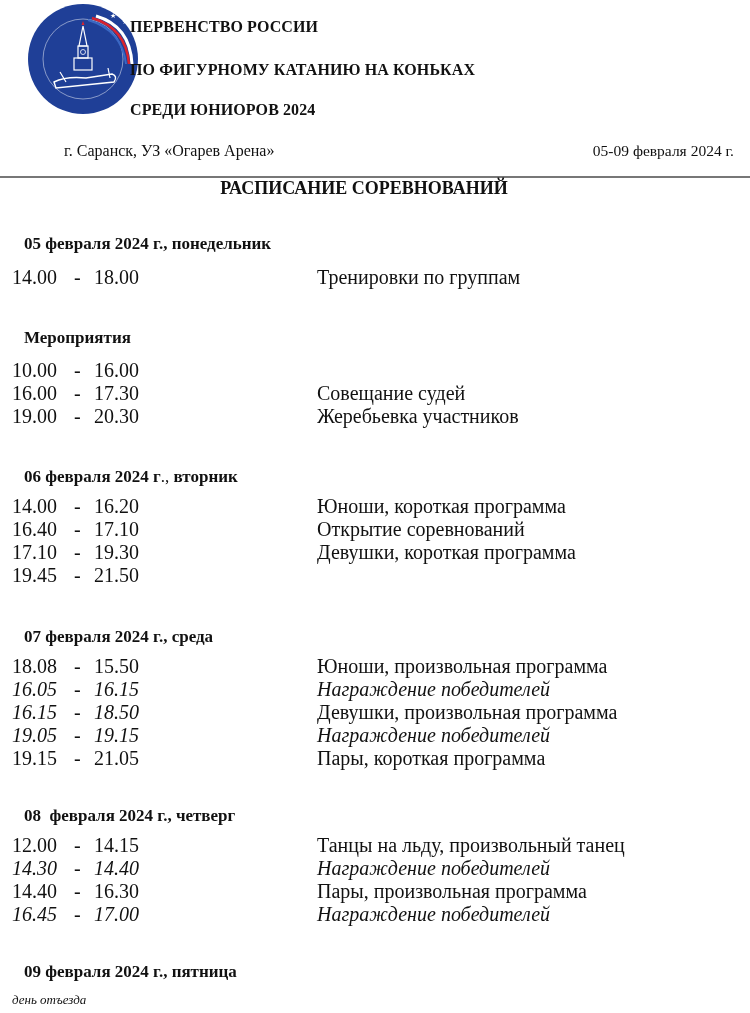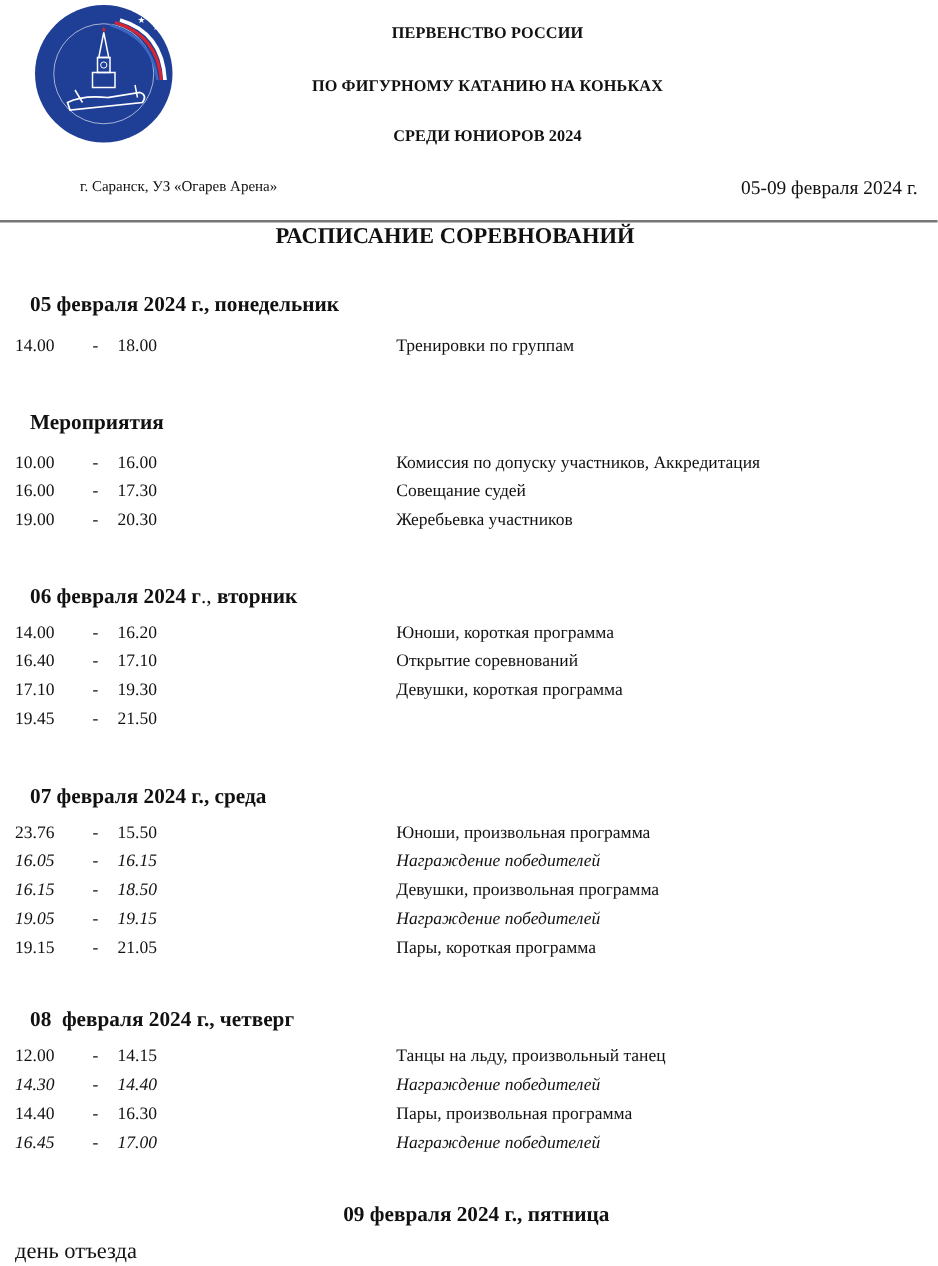--- a/index.html
+++ b/index.html
@@ -19,33 +19,32 @@
       position: absolute;
       left: 26px;
       top: 2px;
       width: 114px;
       height: 114px;
     }
     .title-line {
       position: absolute;
       left: 130px;
       width: 520px;
-      text-align: center;
       font-weight: bold;
-      font-size: 13px;
+      font-size: 16px;
       letter-spacing: 0.1px;
     }
     .t1 { top: 18px; }
     .t2 { top: 61px; }
     .t3 { top: 101px; }
     .venue {
       position: absolute;
       left: 64px;
       top: 142px;
-      font-size: 12px;
+      font-size: 16px;
     }
     .dates {
       position: absolute;
       right: 16px;
       top: 142px;
       font-size: 15.5px;
     }
     .rule {
       position: absolute;
       left: 0;
@@ -71,31 +70,32 @@
     .day-title {
       font-weight: bold;
       font-size: 17px;
       line-height: 20px;
       margin: 12px;
     }
     .day-title .normal { font-weight: normal; }
     .row {
       position: relative;
       height: 23px;
-      font-size: 14px;
+      font-size: 20px;
       line-height: 23px;
       white-space: nowrap;
     }
     .row .from { position: absolute; left: 0; }
     .row .dash { position: absolute; left: 62px; }
     .row .to { position: absolute; left: 82px; }
     .row .event { position: absolute; left: 305px; }
     .ital { font-style: italic; }
     .note {
-      font-size: 18px;
+      font-size: 13px;
+      font-style: italic;
     }
   </style>
 </head>
 <body>
 
 <div class="logo">
   <svg width="114" height="114" viewBox="0 0 114 114">
     <circle cx="57" cy="57" r="55" fill="#1f3f97"></circle>
     <circle cx="57" cy="57" r="40" fill="none" stroke="#ffffff" stroke-width="0.8" opacity="0.6"></circle>
     <path d="M70 14 Q104 24 106 62" fill="none" stroke="#ffffff" stroke-width="3"></path>
@@ -140,21 +140,20 @@
 </div>
 
 <div class="section" style="top:316px;">
   <p class="day-title">Мероприятия</p>
 </div>
 <div class="section" style="top:359px;">
   <div class="row">
     <span class="from">10.00</span>
     <span class="dash">-</span>
     <span class="to">16.00</span>
-    <span class="event">Комиссия по допуску участников, Аккредитация</span>
   </div>
   <div class="row">
     <span class="from">16.00</span>
     <span class="dash">-</span>
     <span class="to">17.30</span>
     <span class="event">Совещание судей</span>
   </div>
   <div class="row">
     <span class="from">19.00</span>
     <span class="dash">-</span>
@@ -190,21 +189,21 @@
     <span class="dash">-</span>
     <span class="to">21.50</span>
   </div>
 </div>
 
 <div class="section" style="top:615px;">
   <p class="day-title">07 февраля 2024 г., среда</p>
 </div>
 <div class="section" style="top:655px;">
   <div class="row">
-    <span class="from">23.76</span>
+    <span class="from">18.08</span>
     <span class="dash">-</span>
     <span class="to">15.50</span>
     <span class="event">Юноши, произвольная программа</span>
   </div>
   <div class="row">
     <span class="from ital">16.05</span>
     <span class="dash ital">-</span>
     <span class="to ital">16.15</span>
     <span class="event ital">Награждение победителей</span>
   </div>
@@ -251,18 +250,18 @@
     <span class="event">Пары, произвольная программа</span>
   </div>
   <div class="row">
     <span class="from ital">16.45</span>
     <span class="dash ital">-</span>
     <span class="to ital">17.00</span>
     <span class="event ital">Награждение победителей</span>
   </div>
 </div>
 
-<div class="section" style="top:950px;text-align:center;">
+<div class="section" style="top:950px;">
   <p class="day-title">09 февраля 2024 г., пятница</p>
 </div>
 <div class="section" style="top:990px;">
   <span class="note">день отъезда</span>
 </div>
 
 </body></html>

